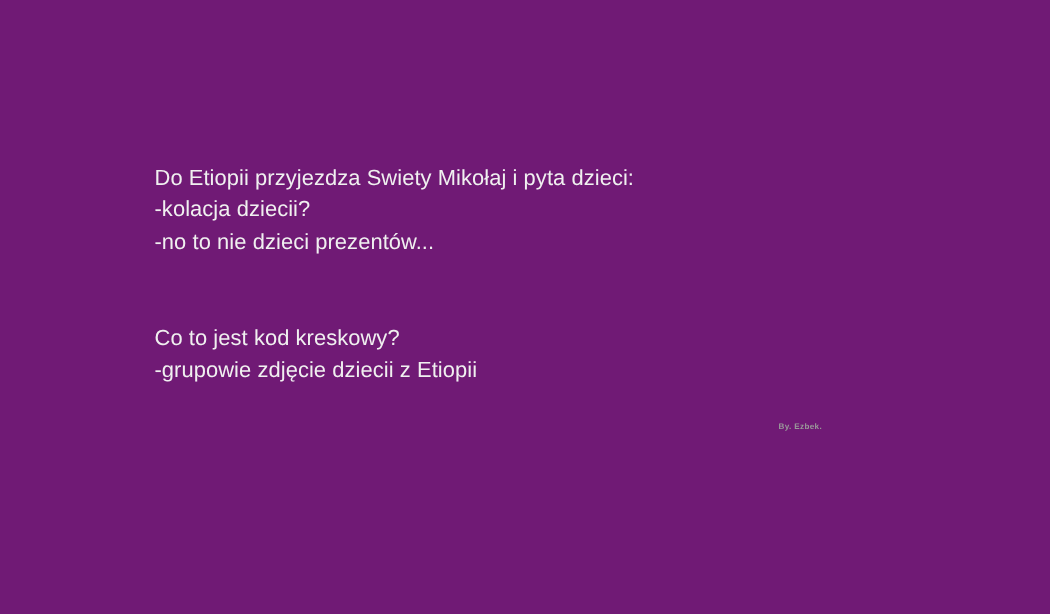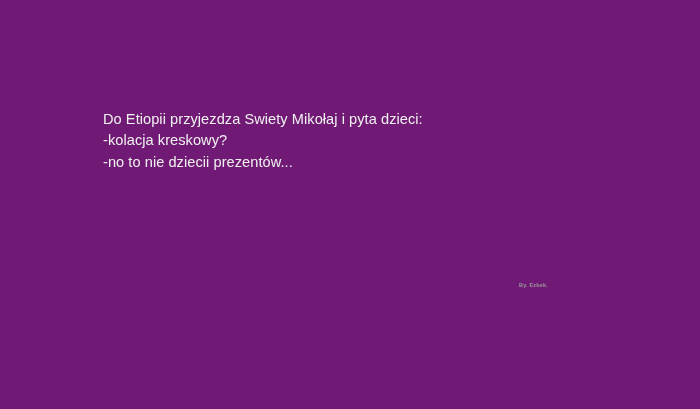--- a/index.html
+++ b/index.html
@@ -58,24 +58,28 @@
 </style>
 </head>
 <body>
 
 <div class="slide">
 
   <div class="joke-body">
 
     <div class="joke-block">
       <span class="joke-line">Do Etiopii przyjezdza Swiety Mikołaj i pyta dzieci:</span>
-      <span class="joke-line">-kolacja kreskowy?</span>
-      <span class="joke-line">-no to nie dziecii prezentów...</span>
+      <span class="joke-line">-kolacja dziecii?</span>
+      <span class="joke-line">-no to nie dzieci prezentów...</span>
     </div>
 
     <span class="block-gap"></span>
 
+    <div class="joke-block">
+      <span class="joke-line">Co to jest kod kreskowy?</span>
+      <span class="joke-line">-grupowie zdjęcie dziecii z Etiopii</span>
+    </div>
 
   </div>
 
   <div class="signature">By. Ezbek.</div>
 
 </div>
 
 </body></html>

